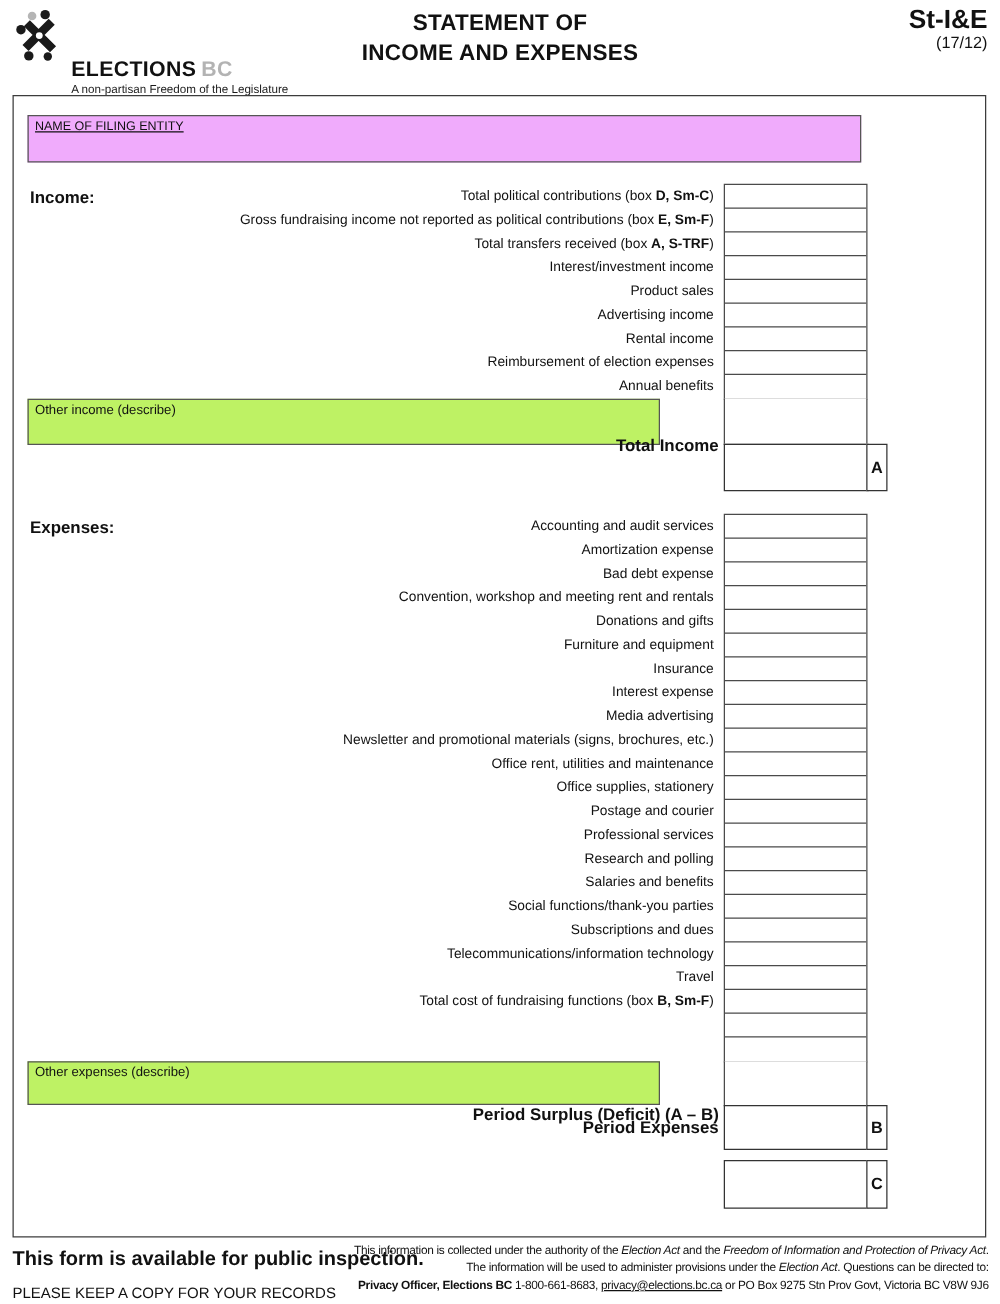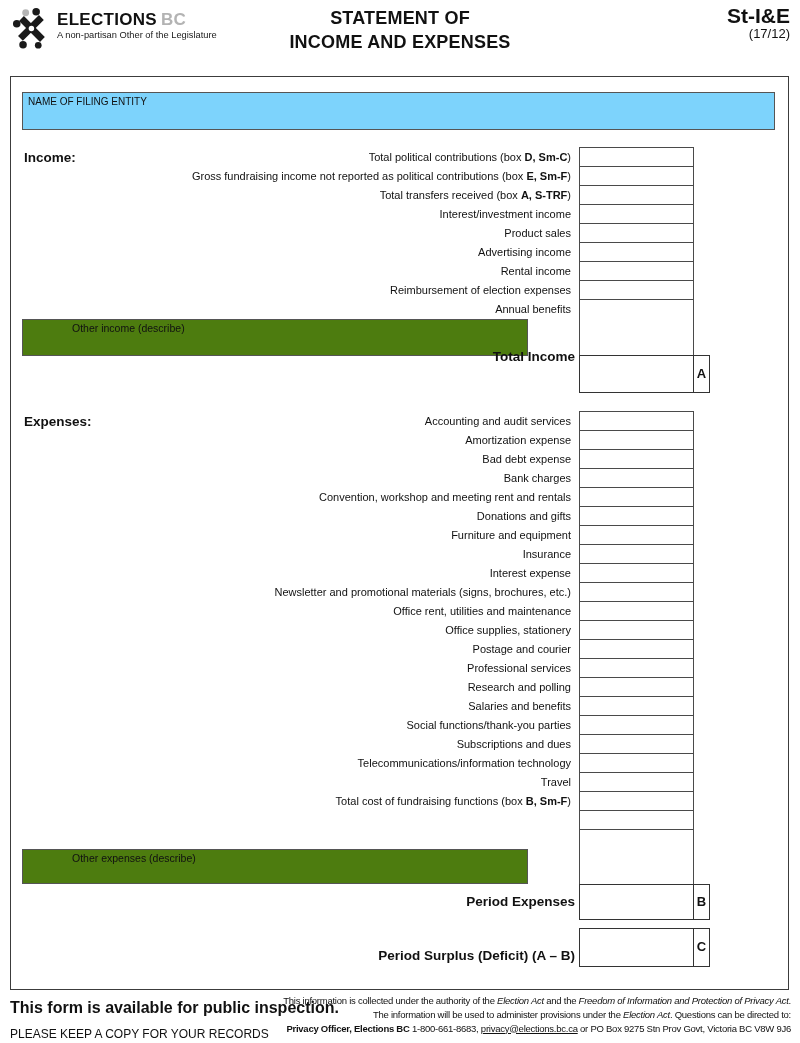--- a/index.html
+++ b/index.html
@@ -4,63 +4,63 @@
 <style>
   * { margin:0; padding:0; box-sizing:border-box; }
   html,body { background:#fff; }
   .page {
     position:relative; width:800px; height:1043px; background:#fff;
     font-family:"Liberation Sans","DejaVu Sans",sans-serif; color:#111;
     overflow:hidden; margin:0 auto;
   }
   
   .logo { position:absolute; left:12px; top:7px; display:flex; align-items:flex-start; gap:3px; }
-  .logo-text { padding-top:3px; }
+  .logo-text { padding-top:3px;margin-top:36px; }
   .logo-title { font-size:17px; font-weight:800; letter-spacing:.3px; color:#111; line-height:19px; white-space:nowrap; }
   .logo-title .bc { color:#b3b3b3; margin-left:4px; }
   .logo-tagline { font-size:9.3px; color:#1a1a1a; margin-top:1px; white-space:nowrap; }
   .form-title { position:absolute; left:0; right:0; top:6px; text-align:center;
     font-size:18px; font-weight:bold; line-height:24px; letter-spacing:.2px; }
   .form-code { position:absolute; right:10px; top:6px; text-align:right; }
   .form-code .code { font-size:21px; font-weight:bold; line-height:20px; }
   .form-code .version { font-size:13px; line-height:16px; }
 
   
   .form-border { position:absolute; left:10px; top:76px; width:779px; height:914px; border:1.5px solid #3c3c3c; }
-  .entity-box { position:absolute; left:22px; top:92px; width:753px; height:38px; border:1px solid #555; background:#7dd3fc; }
+  .entity-box { position:absolute; left:22px; top:92px; width:667px; height:38px; border:1px solid #555; background:#f0abfc;text-decoration:underline; }
   .entity-label { display:block; font-size:10px; padding:3px 0 0 5px; color:#111; }
 
   .section-label { position:absolute; left:24px; font-size:13.5px; font-weight:bold; height:19px; line-height:19px; }
   .income-section-label { top:148px; }
   .expenses-section-label { top:412px; }
 
   .labels-col { position:absolute; left:22px; width:554px; }
   .income-labels { top:148px; }
   .expenses-labels { top:412px; }
   .flabel { height:19px; line-height:19px; font-size:11px; text-align:right; padding-right:5px; white-space:nowrap; color:#111; }
 
   .boxes-col { position:absolute; left:579px; width:115px; border:1px solid #4a4a4a; background:#fff; }
   .income-boxes { top:147px; height:173px; }
   .expenses-boxes { top:411px; height:439px; }
   .fcell { height:19px; border-bottom:1px solid #4a4a4a; }
   .fcell:last-child { border-bottom:none; }
 
-  .describe-box { position:absolute; left:22px; width:506px; border:1px solid #555; background:#4d7c0f;padding-left:44px; }
+  .describe-box { position:absolute; left:22px; width:506px; border:1px solid #555; background:#bef264; }
   .other-income-box { top:319px; height:37px; }
   .other-expenses-box { top:849px; height:35px; }
   .describe-label { display:block; font-size:10.5px; padding:2px 0 0 5px; }
 
   .tall-amount { position:absolute; left:579px; width:115px; border:1px solid #4a4a4a; border-top:none; background:#fff; }
   .other-income-amount { top:319px; height:37px; }
   .other-expenses-amount { top:849px; height:36px; }
 
   .total-label { position:absolute; left:22px; width:553px; text-align:right; font-weight:bold; font-size:13.5px; white-space:nowrap; }
   .total-income-label { top:338px; height:38px; line-height:38px; }
   .total-expenses-label { top:884px; height:36px; line-height:36px; }
-  .surplus-label { top:936px; height:39px; line-height:39px; }
+  .surplus-label { top:872px; height:39px; line-height:39px; }
 
   .total-field { position:absolute; left:579px; width:116px; border:1.5px solid #333; background:#fff; }
   .total-income-field { top:355px; height:38px; }
   .total-expenses-field { top:884px; height:36px; }
   .surplus-field { top:928px; height:39px; }
 
   .ref-box { position:absolute; left:693px; width:17px; border:1.5px solid #333; background:#fff;
     font-weight:bold; font-size:13px; text-align:center; }
   .ref-a { top:355px; height:38px; line-height:35px; }
   .ref-b { top:884px; height:36px; line-height:33px; }
@@ -83,21 +83,21 @@
       <circle cx="13" cy="5.5" r="3.3" fill="#b5b5b5"></circle>
       <circle cx="23" cy="4.5" r="3.6" fill="#1a1a1a"></circle>
       <circle cx="4.5" cy="16" r="3.6" fill="#1a1a1a"></circle>
       <circle cx="10.5" cy="36" r="3.6" fill="#1a1a1a"></circle>
       <circle cx="25" cy="36.5" r="3.2" fill="#1a1a1a"></circle>
       <path d="M9 11 L29 31 M28 10 L8 30" stroke="#1a1a1a" stroke-width="6.5" fill="none"></path>
       <circle cx="18.5" cy="20.5" r="2.6" fill="#ffffff"></circle>
     </svg>
     <div class="logo-text">
       <div class="logo-title"><span>ELECTIONS</span><span class="bc">BC</span></div>
-      <div class="logo-tagline">A non-partisan Other of the Legislature</div>
+      <div class="logo-tagline">A non-partisan Freedom of the Legislature</div>
     </div>
   </div>
 
   <div class="form-title">
     <div>STATEMENT OF</div>
     <div>INCOME AND EXPENSES</div>
   </div>
 
   <div class="form-code">
     <div class="code">St-I&amp;E</div>
@@ -145,26 +145,26 @@
   <div class="total-field total-income-field">
     <span></span>
   </div>
   <div class="ref-box ref-a">A</div>
 
   <div class="section-label expenses-section-label">Expenses:</div>
   <div class="labels-col expenses-labels">
       <div class="flabel">Accounting and audit services</div>
       <div class="flabel">Amortization expense</div>
       <div class="flabel">Bad debt expense</div>
-      <div class="flabel">Bank charges</div>
       <div class="flabel">Convention, workshop and meeting rent and rentals</div>
       <div class="flabel">Donations and gifts</div>
       <div class="flabel">Furniture and equipment</div>
       <div class="flabel">Insurance</div>
       <div class="flabel">Interest expense</div>
+      <div class="flabel">Media advertising</div>
       <div class="flabel">Newsletter and promotional materials (signs, brochures, etc.)</div>
       <div class="flabel">Office rent, utilities and maintenance</div>
       <div class="flabel">Office supplies, stationery</div>
       <div class="flabel">Postage and courier</div>
       <div class="flabel">Professional services</div>
       <div class="flabel">Research and polling</div>
       <div class="flabel">Salaries and benefits</div>
       <div class="flabel">Social functions/thank-you parties</div>
       <div class="flabel">Subscriptions and dues</div>
       <div class="flabel">Telecommunications/information technology</div>

